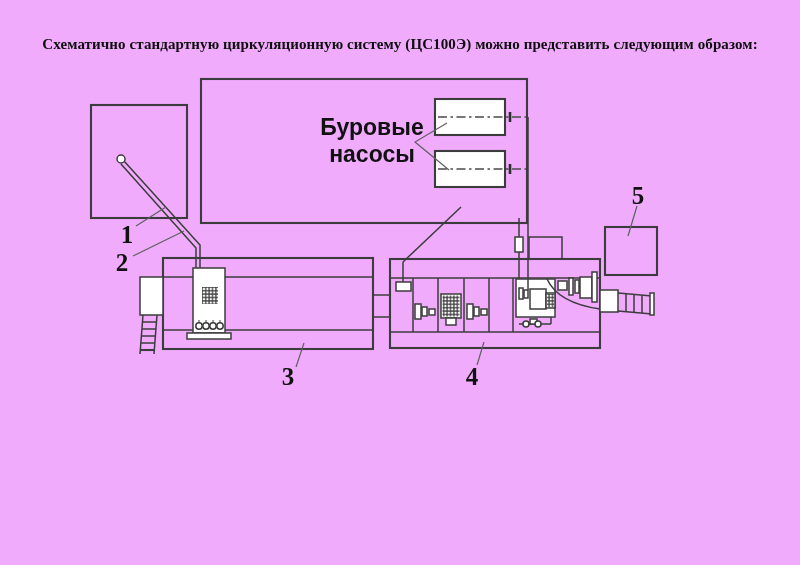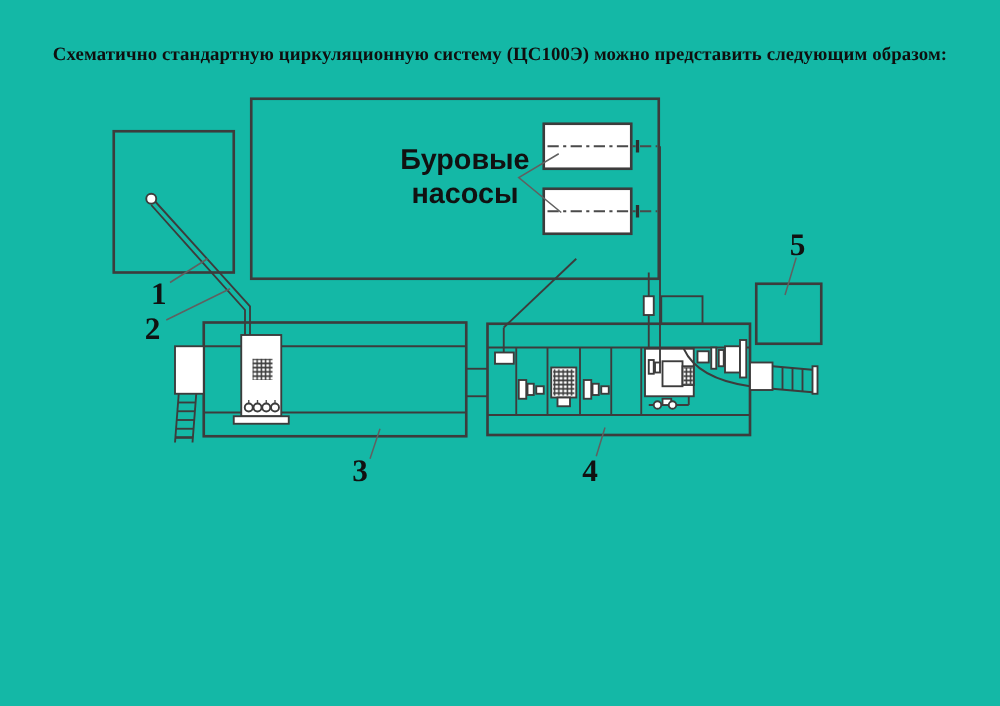--- a/index.html
+++ b/index.html
@@ -1,16 +1,16 @@
 <!DOCTYPE html>
 <html><head>
 <meta charset="utf-8">
 <style>
   html,body { margin:0; padding:0; background:#ffffff; }
-  .page { position:relative; width:800px; height:565px; background:#14b8a6; overflow:hidden;
+  .page { position:relative; width:800px; height:565px; background:#f0abfc; overflow:hidden;
           font-family:"Liberation Serif", serif; }
   .title { position:absolute; top:36px; left:0; width:100%; text-align:center;
            font-weight:700; font-size:15px; color:#0f0f0f; letter-spacing:0.1px; }
   svg.diagram { position:absolute; left:0; top:0; }
 
   
   .ln  { stroke:#3c3c3c; fill:none; stroke-width:1.5; }
   .ln2 { stroke:#3c3c3c; fill:none; stroke-width:2.1; }
   .ln1 { stroke:#4a4a4a; fill:none; stroke-width:1.1; }
   .wf  { stroke:#3c3c3c; fill:#ffffff; stroke-width:1.5; }

